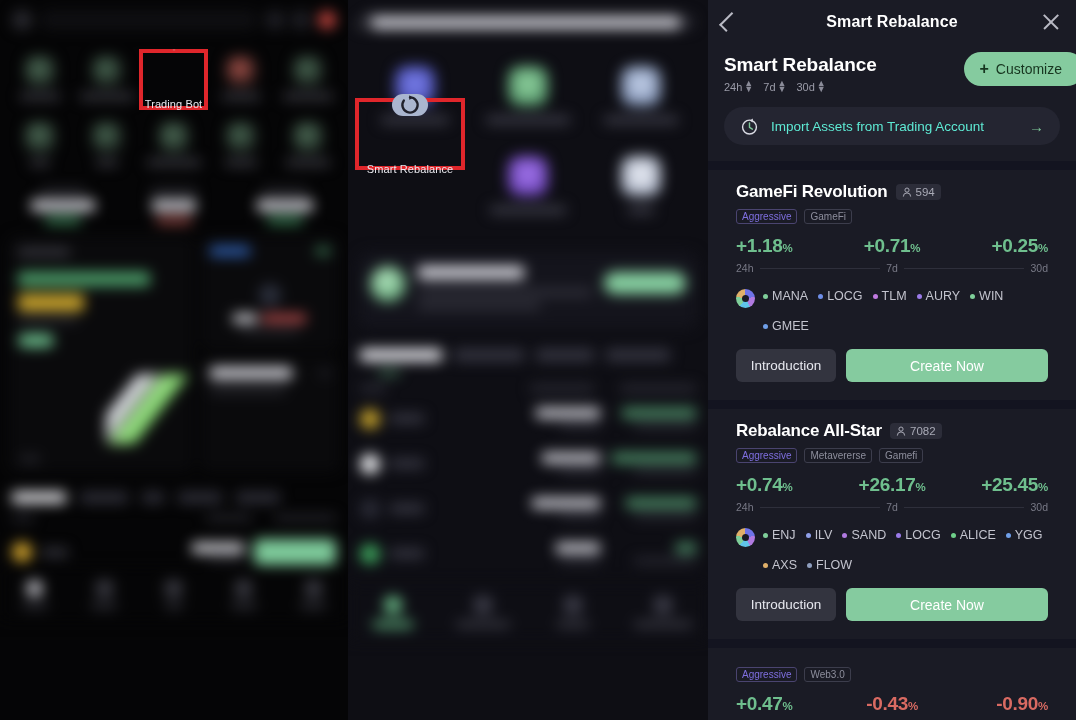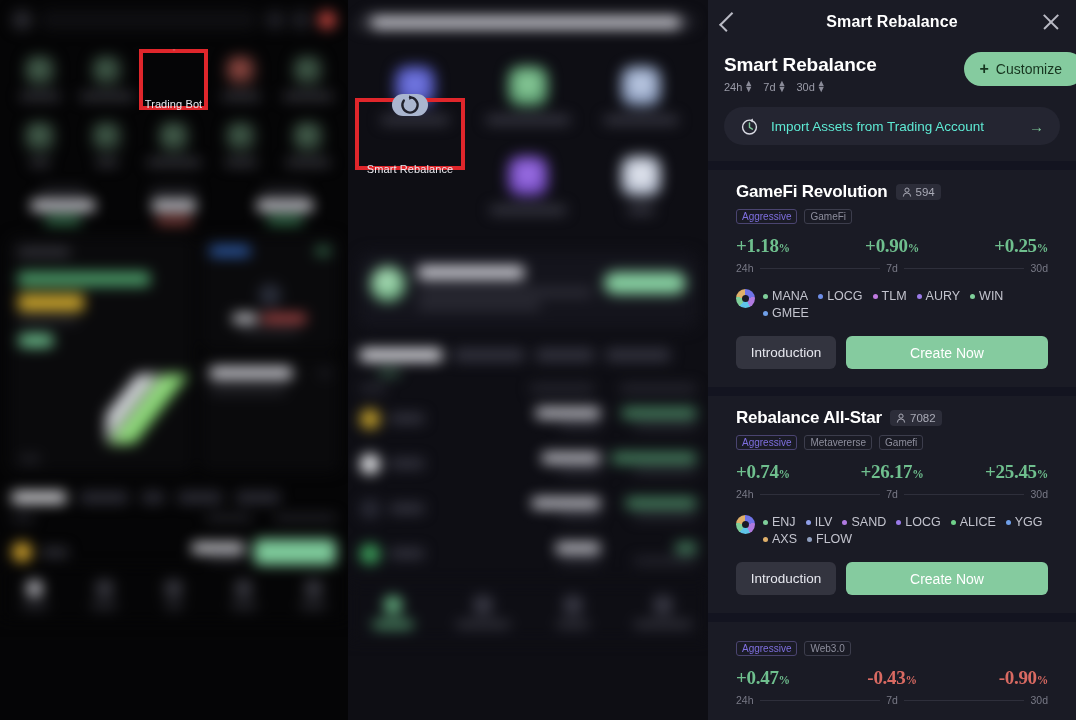--- a/index.html
+++ b/index.html
@@ -173,36 +173,36 @@
   .r-card { padding: 12px 28px 14px; }
   .r-cardtop { display: flex; align-items: center; gap: 8px; }
   .r-cname { color: #fff; font-size: 17px; font-weight: bold; letter-spacing: -.2px; }
   .r-users { background: #2c2d39; border-radius: 4px; padding: 2px 6px; color: #a9aab6;
     font-size: 11.5px; display: flex; align-items: center; gap: 4px; }
   .r-tags { display: flex; gap: 7px; margin-top: 7px; }
   .r-tag { border: 1px solid #3c3d4c; border-radius: 3px; padding: 1px 5px; color: #8d8e9c; font-size: 10px; }
   .r-tag.agg { color: #7f6fe0; border-color: #4a4470; }
 
   .r-perfs { display: flex; margin-top: 11px; }
-  .r-perf { flex: 1; font-size: 19px; font-weight: bold; letter-spacing: -.3px; font-family: Liberation Serif, serif; }
+  .r-perf { flex: 1; font-size: 19px; font-weight: bold; letter-spacing: -.3px; }
   .r-perf.mid { text-align: center; }
   .r-perf.end { text-align: right; }
   .r-perf .pct { font-size: 11.5px; font-weight: bold; }
   .up { color: #6fbf8e; }
   .down { color: #d96a62; }
 
   .r-axis { display: flex; align-items: center; gap: 6px; margin-top: 5px; color: #787986; font-size: 10.5px; }
   .r-line { flex: 1; height: 1px; background: #2e2f3b; }
 
   .r-coins { display: flex; align-items: flex-start; gap: 8px; margin-top: 14px; }
   .r-donut { width: 19px; height: 19px; border-radius: 50%; flex: none; margin-top: 1px;
     background: conic-gradient(#6f73e8 0 22%, #b07ae0 22% 42%, #5fc4e8 42% 60%, #7fcf9a 60% 78%, #e0b06a 78% 100%);
     position: relative; }
   .r-donut::after { content: ""; position: absolute; inset: 6px; border-radius: 50%; background: #1a1b25; }
-  .r-symlist { display: flex; flex-wrap: wrap; gap: 3px 10px; padding-top: 1px; }
+  .r-symlist { display: flex; flex-wrap: wrap; gap: 16px 10px; padding-top: 1px; }
   .r-sym { color: #c3c4ce; font-size: 12.5px; display: inline-flex; align-items: center; gap: 4px; white-space: nowrap; }
   .r-dot { width: 5px; height: 5px; border-radius: 50%; flex: none; }
 
   .r-actions { display: flex; gap: 10px; margin-top: 16px; }
   .r-intro { width: 100px; height: 33px; background: #33343f; border: none; border-radius: 6px;
     color: #e6e7ee; font-size: 13.5px; font-family: "Liberation Sans", sans-serif; cursor: pointer; }
   .r-create { flex: 1; height: 33px; background: #85cb9f; border: none; border-radius: 6px;
     color: #fff; font-size: 14px; font-family: "Liberation Sans", sans-serif; cursor: pointer; }
 </style>
 </head>
@@ -594,21 +594,21 @@
               </svg>
               <span>594</span>
             </div>
           </div>
           <div class="r-tags">
             <span class="r-tag agg">Aggressive</span>
             <span class="r-tag">GameFi</span>
           </div>
           <div class="r-perfs">
             <div class="r-perf up"><span>+1.18</span><span class="pct">%</span></div>
-            <div class="r-perf up mid"><span>+0.90</span><span class="pct">%</span></div>
+            <div class="r-perf up mid"><span>+0.71</span><span class="pct">%</span></div>
             <div class="r-perf up end"><span>+0.25</span><span class="pct">%</span></div>
           </div>
           <div class="r-axis">
             <span>24h</span>
             <span class="r-line"></span>
             <span>7d</span>
             <span class="r-line"></span>
             <span>30d</span>
           </div>
           <div class="r-coins">

